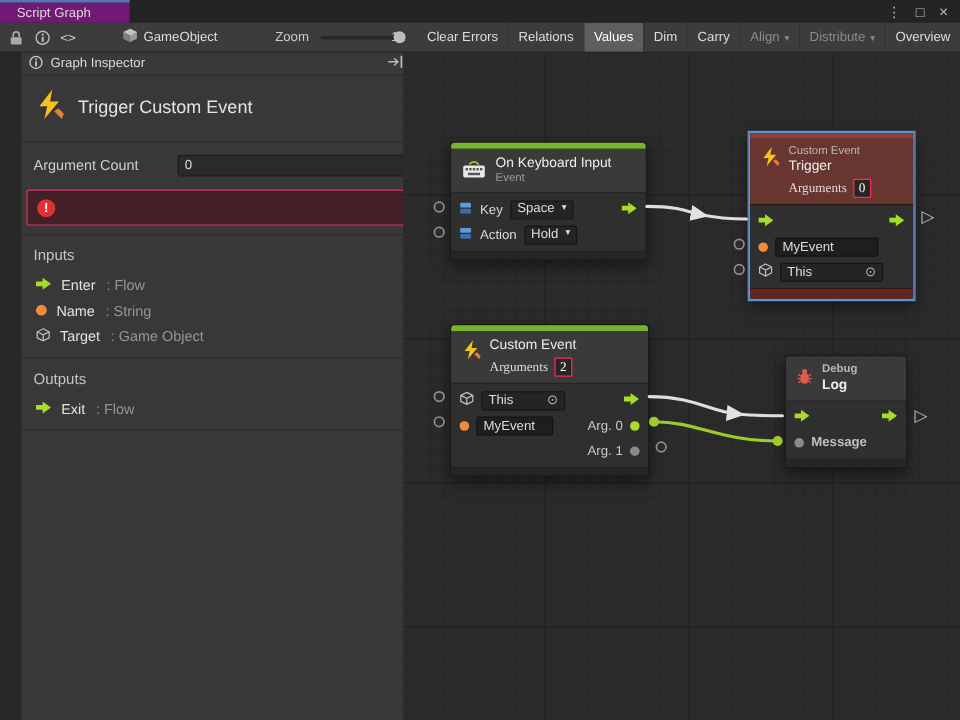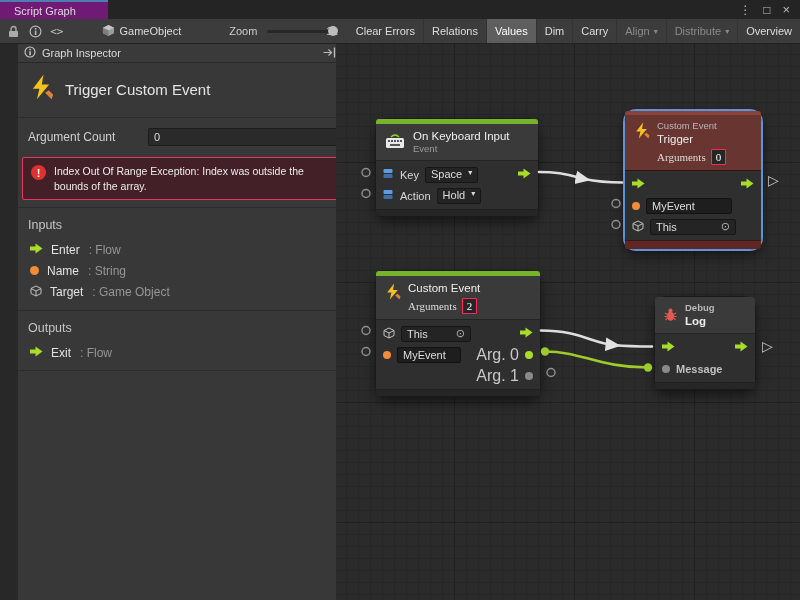--- a/index.html
+++ b/index.html
@@ -74,21 +74,21 @@
     background-color:#2b2b2b;
     background-image:
       linear-gradient(#1f1f1f 1px, transparent 1px),
       linear-gradient(90deg, #1f1f1f 1px, transparent 1px),
       linear-gradient(#262626 1px, transparent 1px),
       linear-gradient(90deg, #262626 1px, transparent 1px);
     background-size:120px 120px,120px 120px,12px 12px,12px 12px;
     background-position:-2px -2px; }
   .wires { position:absolute; inset:0; pointer-events:none; }
 
-  .node { position:absolute; border-radius:12px; background:#2f2f2f; border:1px solid #1a1a1a;
+  .node { position:absolute; border-radius:0; background:#2f2f2f; border:1px solid #1a1a1a;
           box-shadow:0 5px 12px rgba(0,0,0,.5); font-size:11px; color:#d8d8d8; }
   .stripe { height:5px; border-radius:3px 3px 0 0; background:#76b52b; }
   .nhead { display:flex; align-items:center; gap:7px; padding:5px 8px; background:#3a3a3a;
            border-bottom:1px solid #242424; }
   .ntitle { font-size:11.5px; color:#ededed; line-height:14px; }
   .nsub   { font-size:9.5px; color:#9b9b9b; line-height:12px; }
   .ncat   { font-size:9.5px; color:#b8b8b8; line-height:12px; }
   .args-line { display:flex; align-items:center; gap:5px; margin-top:3px; font-size:11px; color:#dddddd;font-family:Liberation Serif, serif; }
   .badge { border:1.5px solid #ff2b56; background:#262626; color:#ffffff; padding:0 4px; font-size:11px;
            line-height:14px; border-radius:1px; }
@@ -97,21 +97,21 @@
   .nfoot { height:7px; background:#262626; border-top:1px solid #202020; border-radius:0 0 3px 3px; }
   .spacer { flex:1; }
 
   .ddw { background:#242424; border:1px solid #161616; border-radius:2px; height:16px; display:flex;
          gap:6px; padding:0 5px; color:#dddddd; font-size:11px; }
   .tfw { background:#1e1e1e; border:1px solid #121212; border-radius:2px; height:16px; color:#dddddd;
          font-size:11px; padding:0 5px; font-family:"Liberation Sans",sans-serif; }
   .objf { background:#242424; border:1px solid #161616; border-radius:2px; height:16px; display:flex;
           align-items:center; justify-content:space-between; padding:0 5px; color:#dddddd; font-size:11px; }
   .picker { color:#b8b8b8; font-size:11px; }
-  .arg-label { font-size:16px; color:#c8c8c8; }
+  .arg-label { font-size:11px; color:#c8c8c8; }
 
   
   .node.trigger { border:1px solid #5d93d8; box-shadow:0 0 0 1px #5d93d8, 0 5px 12px rgba(0,0,0,.5); }
   .trigger .stripe { background:#8a423c; }
   .trigger .nhead { background:#693531; border-bottom:1px solid #2a1513; }
   .trigger .nfoot { background:#5f2723; border-top:1px solid #3a1512; }
 
   .play-tri { position:absolute; color:#c2c2c2; font-size:14px; line-height:1; }
   .hdr-col { display:flex; flex-direction:column; }
 </style>
@@ -229,21 +229,20 @@
       <span class="insp-title-text">Trigger Custom Event</span>
     </div>
 
     <div class="argrow">
       <span class="lbl">Argument Count</span>
       <input value="0" style="">
     </div>
 
     <div class="errorbox">
       <span class="erricon">!</span>
-      <span class="errtext">Index Out Of Range Exception: Index was outside the bounds of the array.</span>
     </div>
 
     <div class="divider"></div>
 
     <div class="section-h">Inputs</div>
     <div class="io-item">
       <span><svg width="13" height="11" viewBox="0 0 13 11">
             <path d="M0 3.5 H5.5 V0.5 L12.5 5.5 L5.5 10.5 V7.5 H0 Z" fill="#a8dc28"></path>
           </svg></span>
       <span class="io-name">Enter</span>

